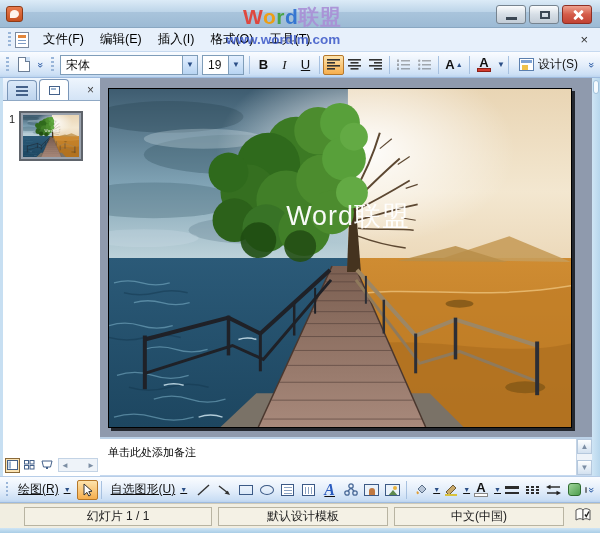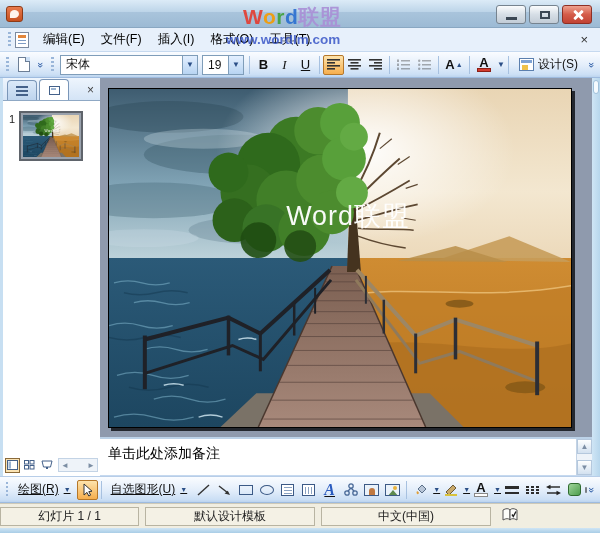--- a/index.html
+++ b/index.html
@@ -58,21 +58,21 @@
   .tbtn.disabled { opacity:.38; filter:grayscale(1); }
   .chevron { width:13px; height:20px; display:flex; align-items:center; justify-content:center;
     color:#2b5aa4; font-size:10px; transform:rotate(90deg); flex:0 0 auto; }
   .new-slide-icon { width:12px; height:15px; background:#fff; border:1px solid #6c7e96; position:relative;}
   .new-slide-icon::after{ content:""; position:absolute; right:-1px; top:-1px; width:4px; height:4px;
     background:#cbdff5; border-left:1px solid #6c7e96; border-bottom:1px solid #6c7e96;}
   .combo { height:20px; background:#fff; border:1px solid #7f9db9; display:flex; align-items:center;
     font-size:12px; padding-left:5px; margin:0 2px; flex:0 0 auto; }
   .combo .dd { margin-left:auto; width:15px; height:18px; display:flex; align-items:center; justify-content:center;
     background:linear-gradient(#e3efff,#b8d4f2); border-left:1px solid #7f9db9; color:#2b4f87; font-size:9px; }
-  .combo-font { width:138px; } .combo-size { width:42px; }
+  .combo-font { width:138px;align-items:flex-end; } .combo-size { width:42px; }
   .b-label{font-weight:bold;font-size:13px;} .i-label{font-style:italic;font-family:"Liberation Serif",serif;font-size:13px;}
   .u-label{text-decoration:underline;font-size:13px;}
   .align-icon{display:inline-block;width:13px;height:11px;}
   .font-a { font-weight:bold; font-size:13px; line-height:11px; }
   .color-underline { position:absolute; left:3px; bottom:2px; width:14px; height:4px; border:1px solid #888; }
   .cu-red{ background:#d23b2f; border-color:#8c1f16;} .cu-white{ background:#fdfdfd; }
   .dd-mini { font-size:9px; color:#2b4f87; margin-left:2px; }
   .design-btn { display:flex; align-items:center; gap:4px; padding:0 6px; }
   .design-icon { width:15px; height:13px; background:#fff; border:1px solid #5b7fae; position:relative; }
   .design-icon::before{content:"";position:absolute;left:1px;top:1px;width:11px;height:3px;background:#7fa3d4;}
@@ -103,21 +103,21 @@
   .mini-scroll { flex:1; height:14px; margin-left:2px; background:#eef3f9; border:1px solid #c3d3e5;
     display:flex; align-items:center; justify-content:space-between; padding:0 2px; color:#7c8ea4; font-size:8px;}
 
   .center-col { width:492px; display:flex; flex-direction:column; }
   .slide-area { height:359px; background:#8f9aad; position:relative; }
   .slide { position:absolute; left:8px; top:10px; width:464px; height:340px; background:#fff;
     border:1px solid #000; box-shadow:3px 3px 0 0 #23272e; }
   .slide svg { display:block; }
   .notes { height:39px; background:#fff; border-top:2px solid #bcd2e8; border-bottom:1px solid #c6d9ef;
     position:relative; }
-  .notes-text { padding:6px 8px; font-size:14px; color:#000; }
+  .notes-text { padding:6px 8px; font-size:11px; color:#000; }
   .v-scroll { position:absolute; right:0; top:0; bottom:0; width:16px; background:#eef3f9;
     border-left:1px solid #c3d3e5; display:flex; flex-direction:column; justify-content:space-between; }
   .scroll-btn { height:15px; display:flex; align-items:center; justify-content:center;
     background:linear-gradient(#fdfefe,#d3e1f0); border:1px solid #b5c8dd; color:#7c8ea4; font-size:8px; }
 
   .right-frame { width:8px; background:linear-gradient(to right,#cfe5f5,#b7d6ec); position:relative; }
   .right-thumb { position:absolute; left:1px; top:2px; width:6px; height:14px; background:#f4fafe;
     border:1px solid #9fc0da; border-radius:3px; }
 
   
@@ -140,21 +140,21 @@
   .linestyle-icon span{display:block;background:#2c2c2c;}
   .dash-icon{width:14px;height:10px;display:flex;flex-direction:column;justify-content:space-between;padding:1px 0;}
   .dash-icon span{display:block;height:2px;
     background:repeating-linear-gradient(to right,#2c2c2c 0 3px,rgba(0,0,0,0) 3px 5px);}
 
   
   .statusbar { position:absolute; left:0; top:503px; width:600px; height:25px; background:#f1eee1;
     border-top:1px solid #cdc9b8; display:flex; align-items:center; font-size:12px; color:#222; }
   .status-cell { height:19px; border:1px solid #b8b4a2; display:flex; align-items:center; justify-content:center;
     background:#f4f1e5; }
-  .sc1{ width:139px; margin-left:0; } .sc2{ width:170px; margin-left:6px; } .sc3{ width:170px; margin-left:6px; }
+  .sc1{ width:188px; margin-left:24px; } .sc2{ width:170px; margin-left:6px; } .sc3{ width:170px; margin-left:6px; }
   .book-wrap{ margin-left:10px; }
   .bottom-frame { position:absolute; left:0; top:528px; width:600px; height:5px;
     background:linear-gradient(#cfe5f5,#a9cde6); }
 </style>
 </head>
 <body>
 
 <svg width="0" height="0" style="position:absolute">
   <symbol id="slide-art" viewBox="0 0 464 340" preserveAspectRatio="none">
     <defs>
@@ -310,22 +310,22 @@
         </span>
       <span class="win-btn close">
           <span class="glyph-x"></span>
         </span>
     </span>
   </div>
 
   <div class="menubar">
     <span class="grip"></span>
     <span class="doc-icon"></span>
+    <span class="menu-item">文件(F)</span>
     <span class="menu-item">编辑(E)</span>
-    <span class="menu-item">文件(F)</span>
     <span class="menu-item">插入(I)</span>
     <span class="menu-item">格式(O)</span>
     <span class="menu-item">工具(T)</span>
     <span class="menu-watermark">www.wordlm.com</span>
     <span class="menu-close">×</span>
   </div>
 
   <div class="xp-toolbar toolbar-format">
     <span class="grip"></span>
     <span class="tbtn">

